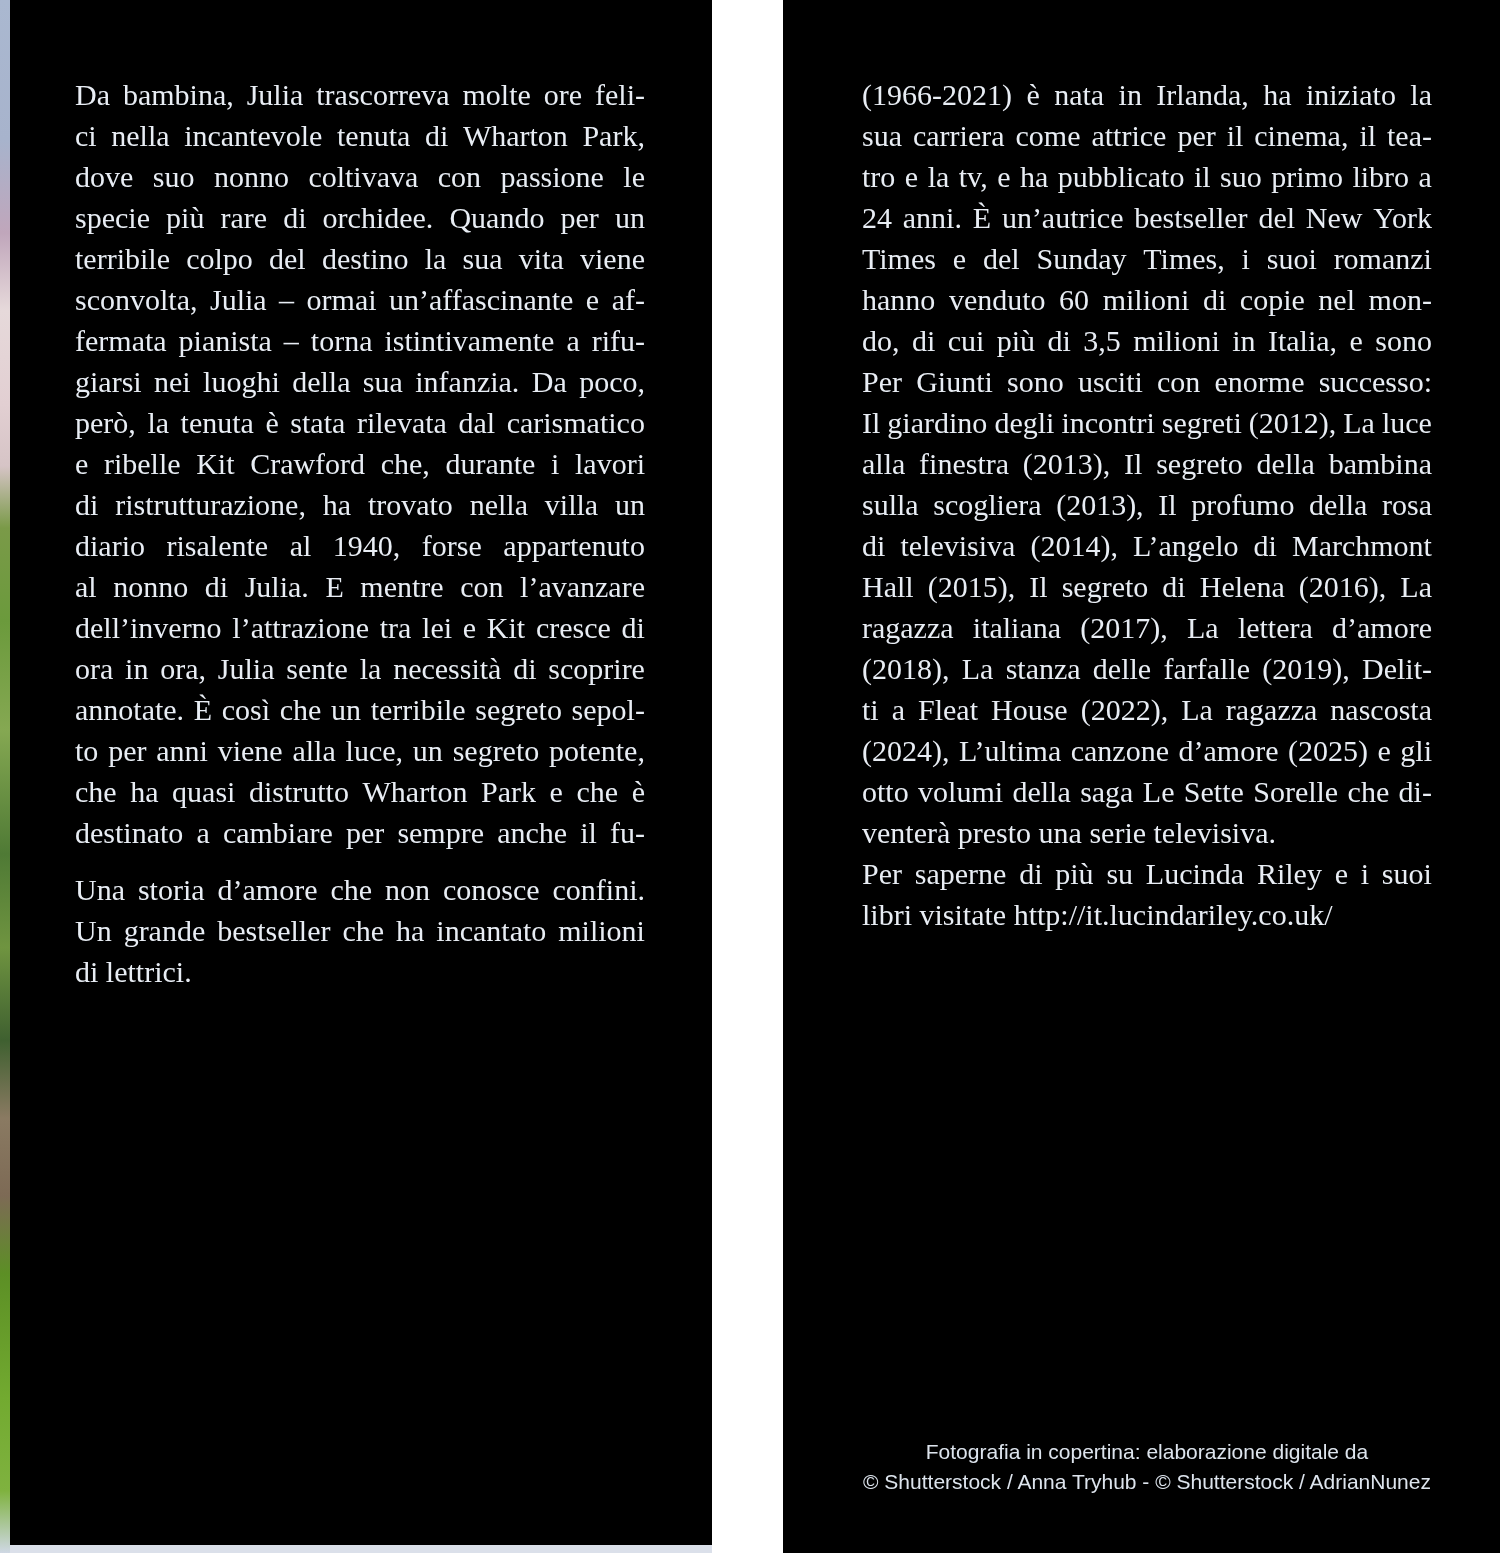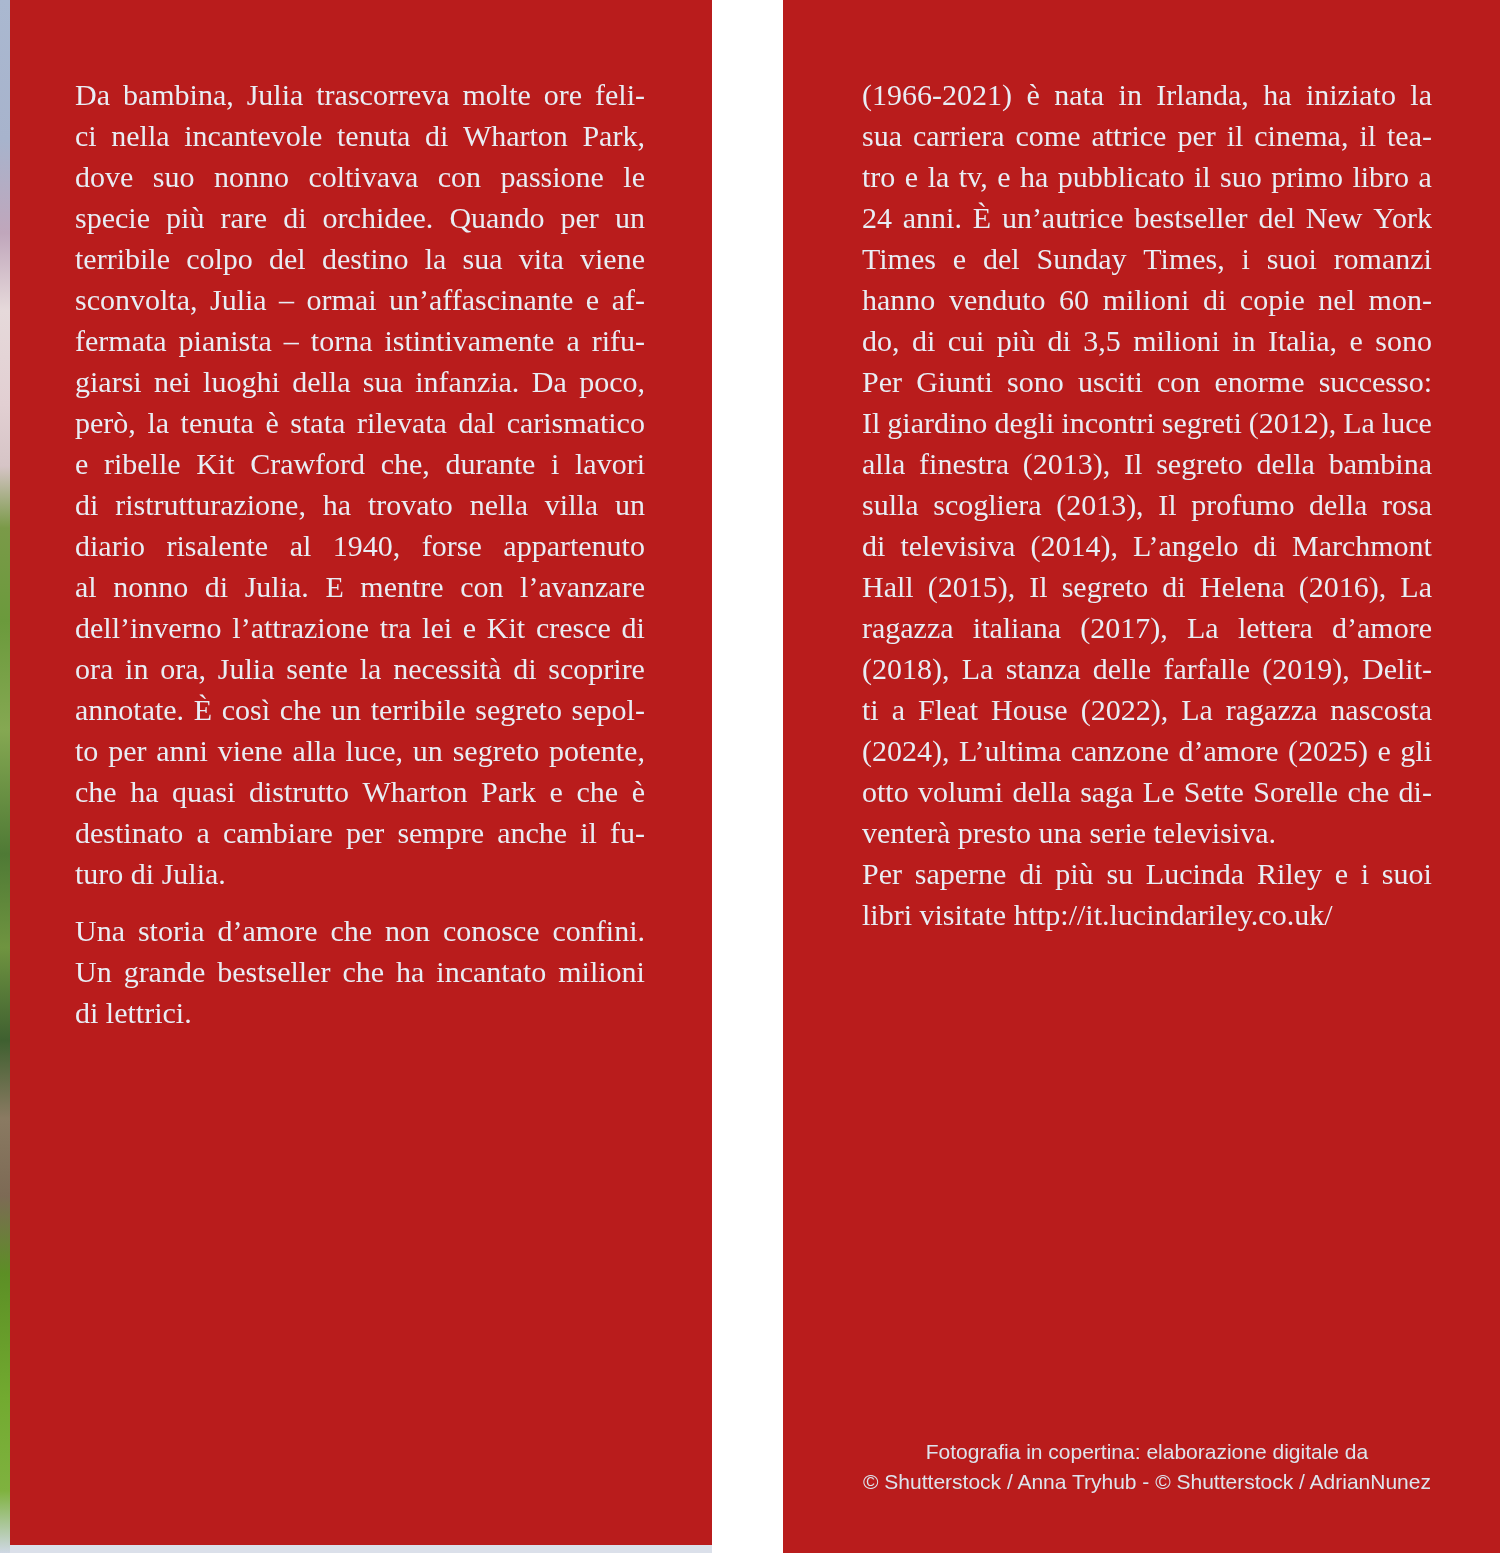--- a/index.html
+++ b/index.html
@@ -15,21 +15,21 @@
   .photo-strip{
     width:10px;height:1553px;flex:0 0 10px;
     background:linear-gradient(to bottom,
       #aab8d0 0%, #a7b3cc 9%, #c0a6bb 15%, #e6d9da 20%, #e2cfd2 26%,
       #d6c4c6 30%, #7a9a48 34%, #6b9a3c 40%, #85a852 47%, #4f7a35 55%,
       #6f9440 61%, #3f6030 67%, #8a7a62 72%, #7d6a55 77%, #5c8f25 82%,
       #72aa30 90%, #7fb23f 96%, #cfd8e4 100%);
   }
 
   .left-col{flex:0 0 702px;display:flex;flex-direction:column;}
-  .panel{background:#b91c1c;color:#e8edf4;box-sizing:border-box;}
+  .panel{background:#000000;color:#e8edf4;box-sizing:border-box;}
   .panel.left{
     width:702px;height:1545px;
     padding:74px 67px 0 65px;
   }
   .below-flap{width:702px;height:8px;background:#dbe0ea;}
 
   .gap{flex:0 0 71px;background:#ffffff;height:1553px;}
 
   .panel.right{
     flex:0 0 717px;height:1553px;
@@ -246,21 +246,20 @@
           <div class="line just">
             <span class="w"><span>destinato</span></span>
             <span class="w"><span>a</span></span>
             <span class="w"><span>cambiare</span></span>
             <span class="w"><span>per</span></span>
             <span class="w"><span>sempre</span></span>
             <span class="w"><span>anche</span></span>
             <span class="w"><span>il</span></span>
             <span class="w"><span>fu-</span></span>
           </div>
-          <div class="line end"><span>turo di Julia.</span></div>
         </div>
       <div class="textblock tagline">
           <div class="line just">
             <span class="w"><span>Una</span></span>
             <span class="w"><span>storia</span></span>
             <span class="w"><span>d’amore</span></span>
             <span class="w"><span>che</span></span>
             <span class="w"><span>non</span></span>
             <span class="w"><span>conosce</span></span>
             <span class="w"><span>confini.</span></span>

